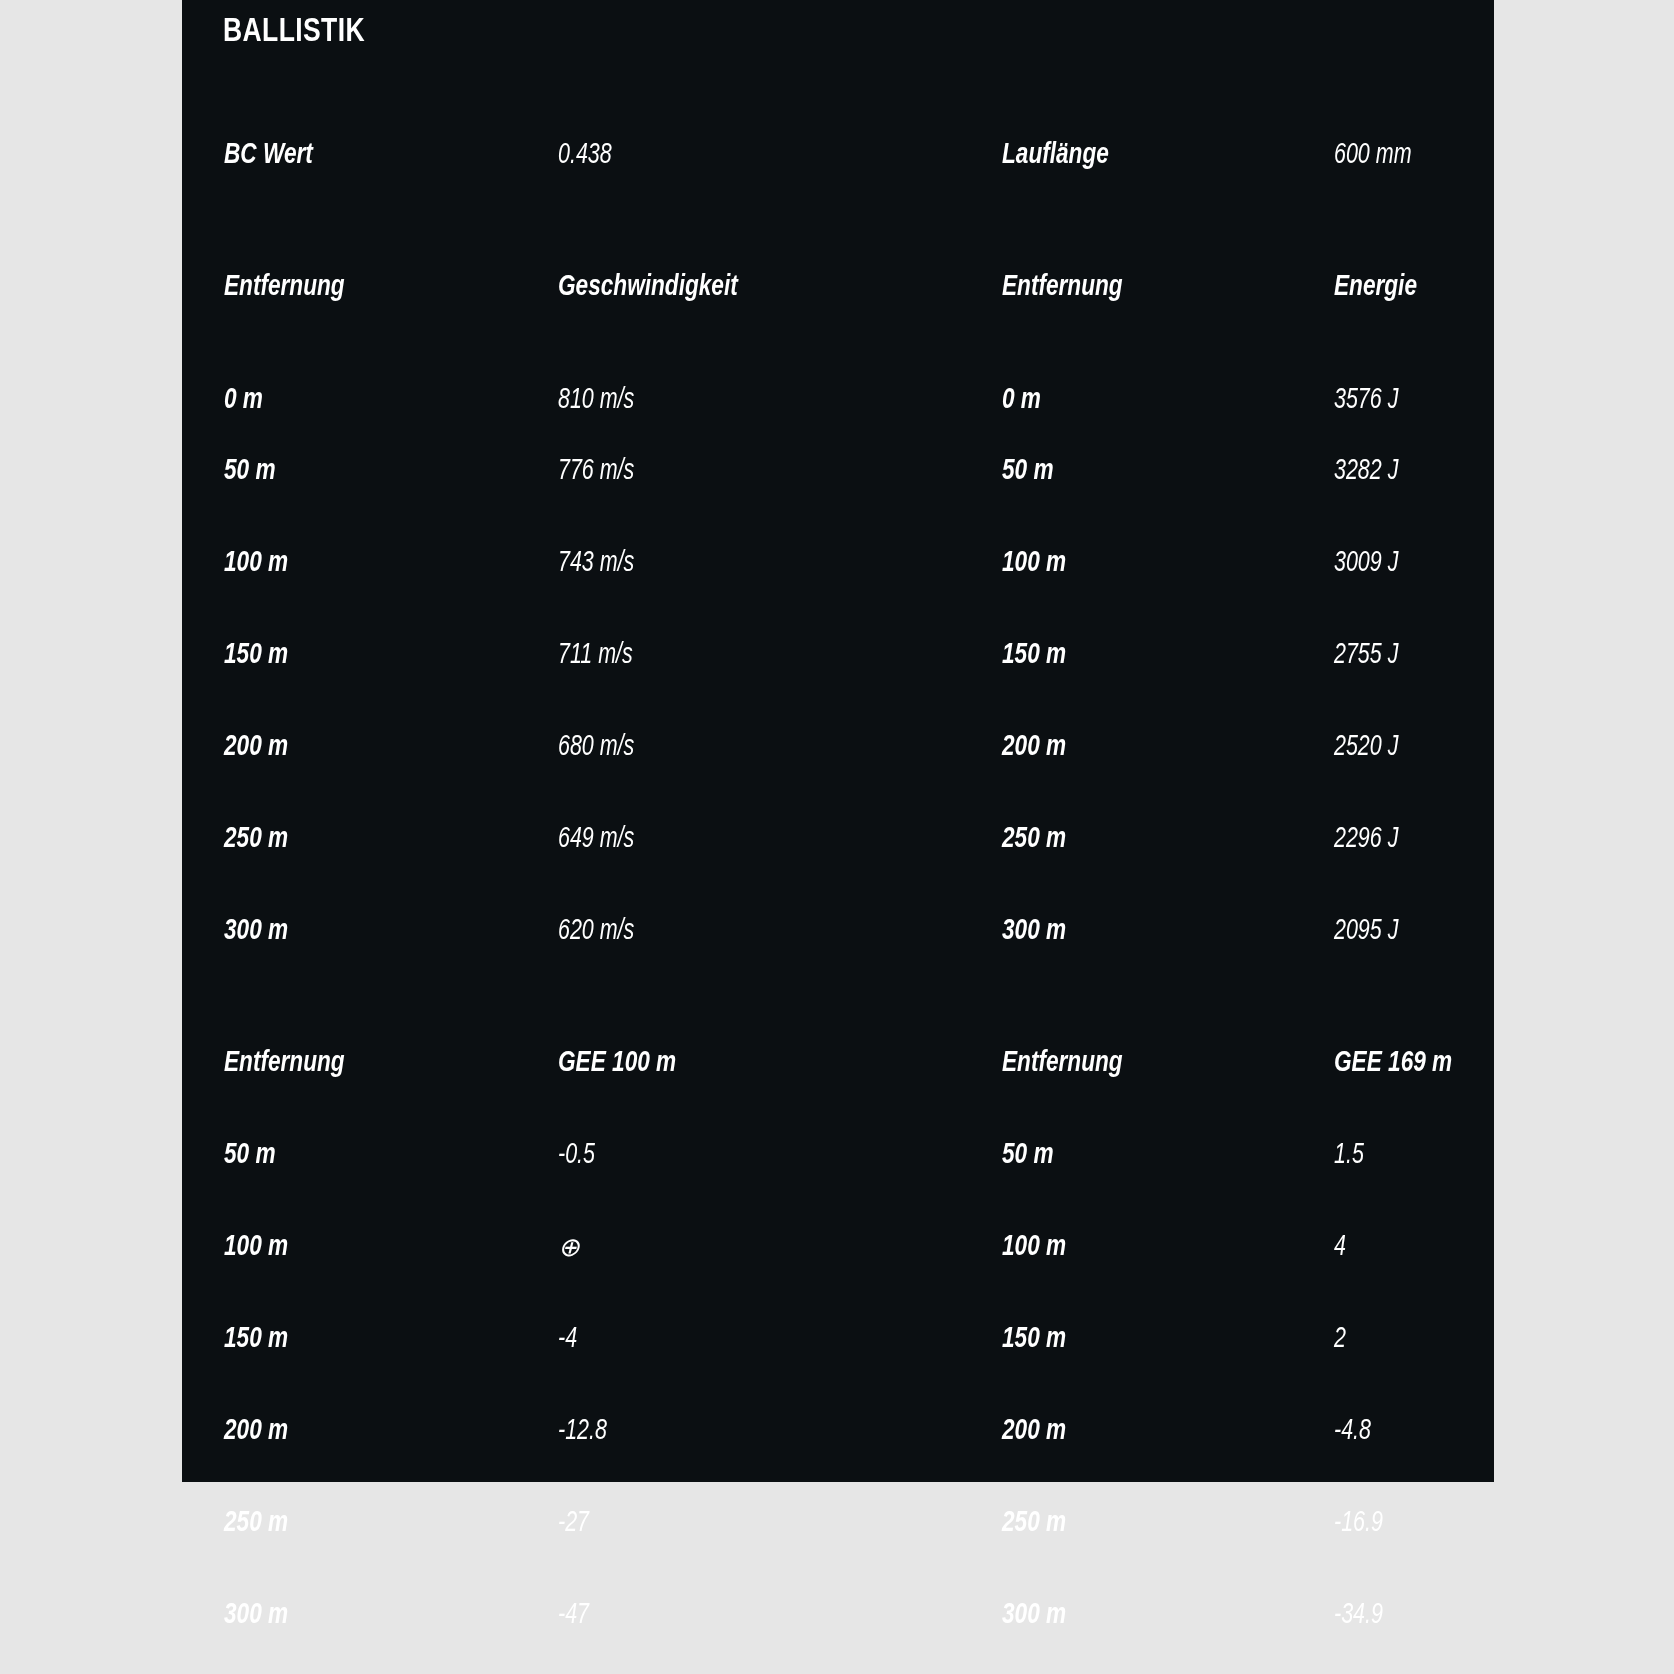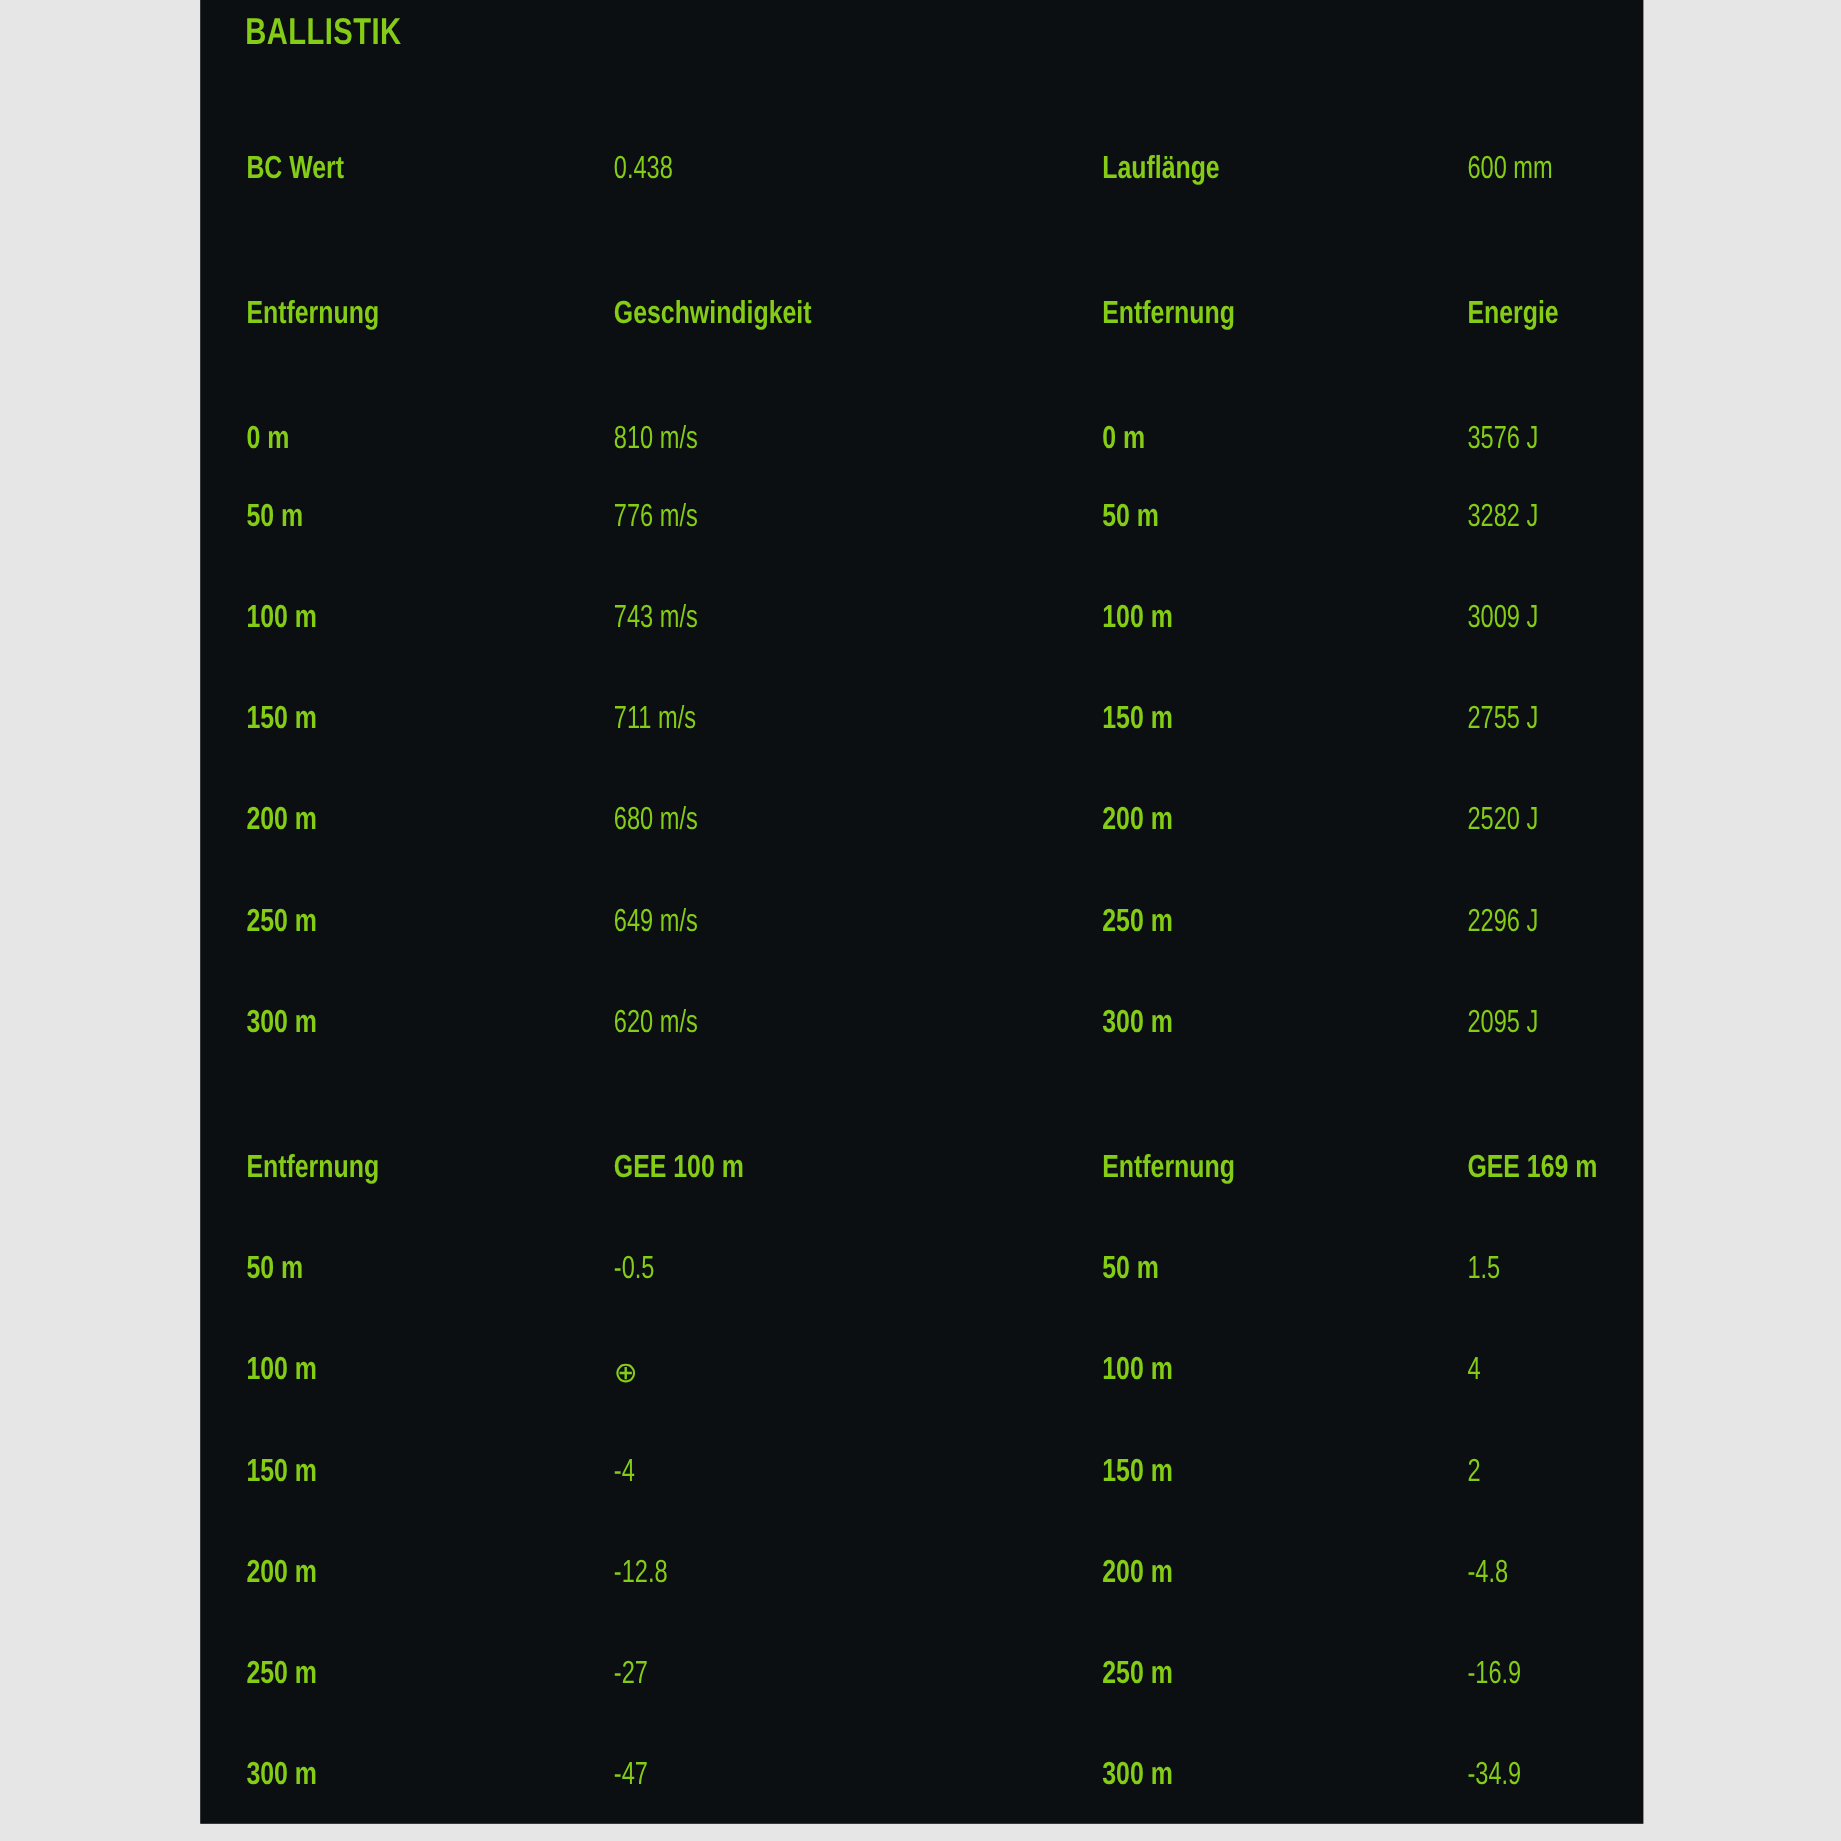--- a/index.html
+++ b/index.html
@@ -1,23 +1,23 @@
 <!DOCTYPE html>
 <html><head>
 <meta charset="utf-8">
 <style>
   html, body { margin:0; padding:0; }
   body { width:1674px; height:1674px; background:#e6e6e6; position:relative; overflow:hidden;
          font-family:"Liberation Sans", sans-serif; }
-  .panel { position:absolute; left:182px; top:0; width:1312px; height:1658px; background:#0b0f12; color:#84cc16; }
+  .panel { position:absolute; left:182px; top:0; width:1312px; height:1482px; background:#0b0f12; color:#ffffff; }
   .t { position:absolute; white-space:nowrap; transform-origin:left center; transform:scaleX(0.78); line-height:1; }
   .title { left:41px; top:12px; font-size:34px; font-weight:bold; letter-spacing:0.5px; }
   .lbl { font-size:29px; font-weight:bold; }
   .val { font-size:29px; font-weight:normal; transform:scaleX(0.74); }
-  .row { position:absolute; left:0; width:1312px; height:40px; }
+  .row { position:absolute; left:0; width:1312px; height:40px;font-style:italic; }
   .c1 { left:42px; } .c2 { left:376px; } .c3 { left:820px; } .c4 { left:1152px; }
   .row .t { top:6px; }
 </style>
 </head>
 <body>
 
 <div class="panel">
   <div class="t title">BALLISTIK</div>
 
   <div class="row" style="top:133px">

